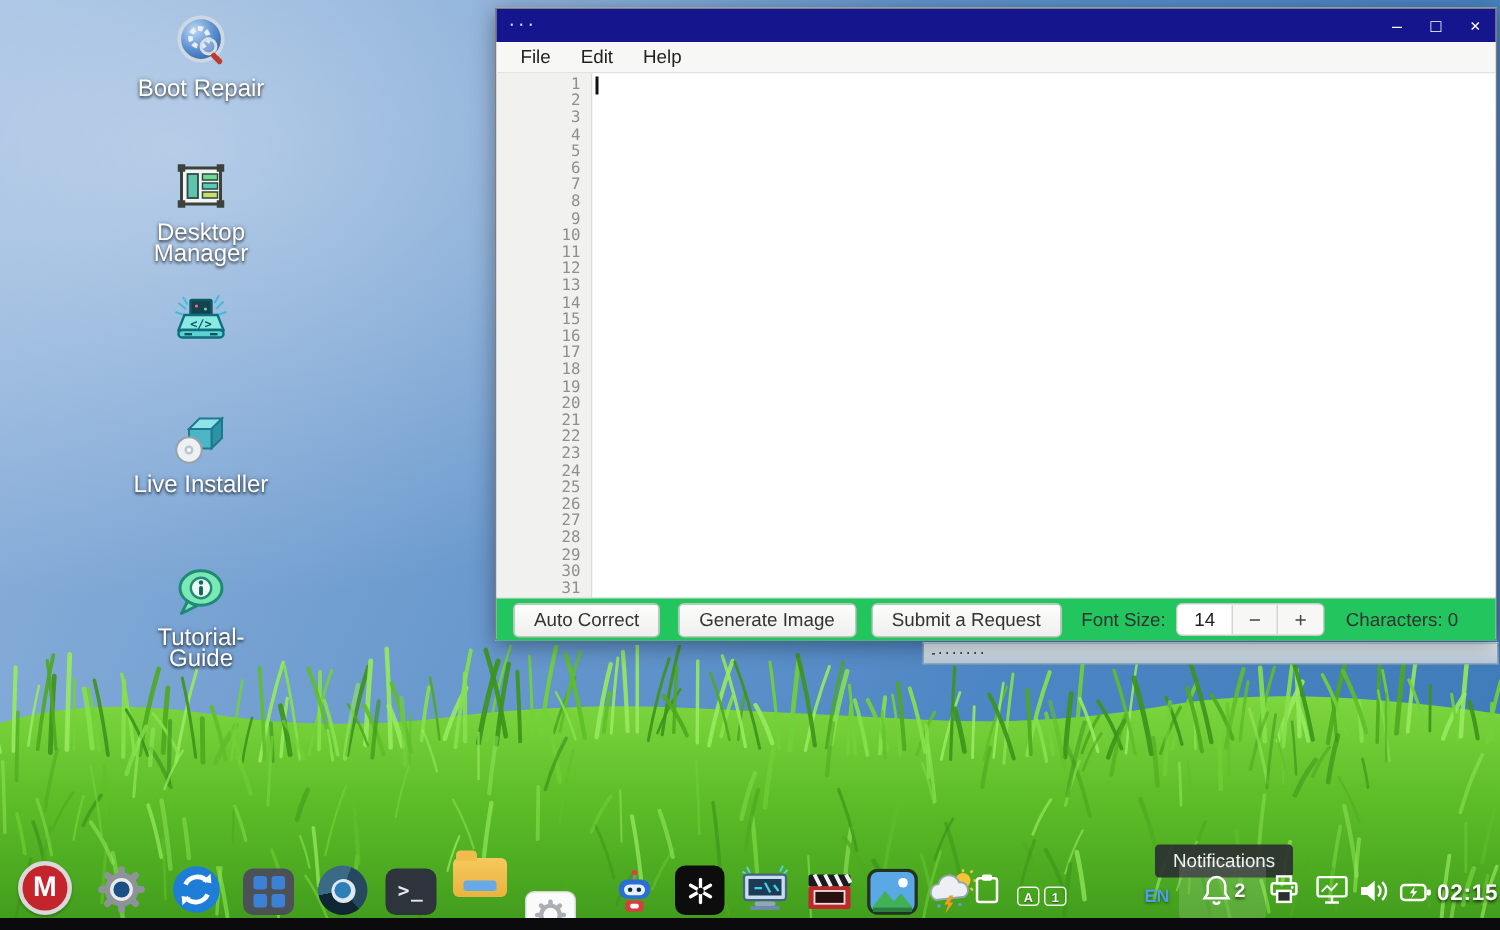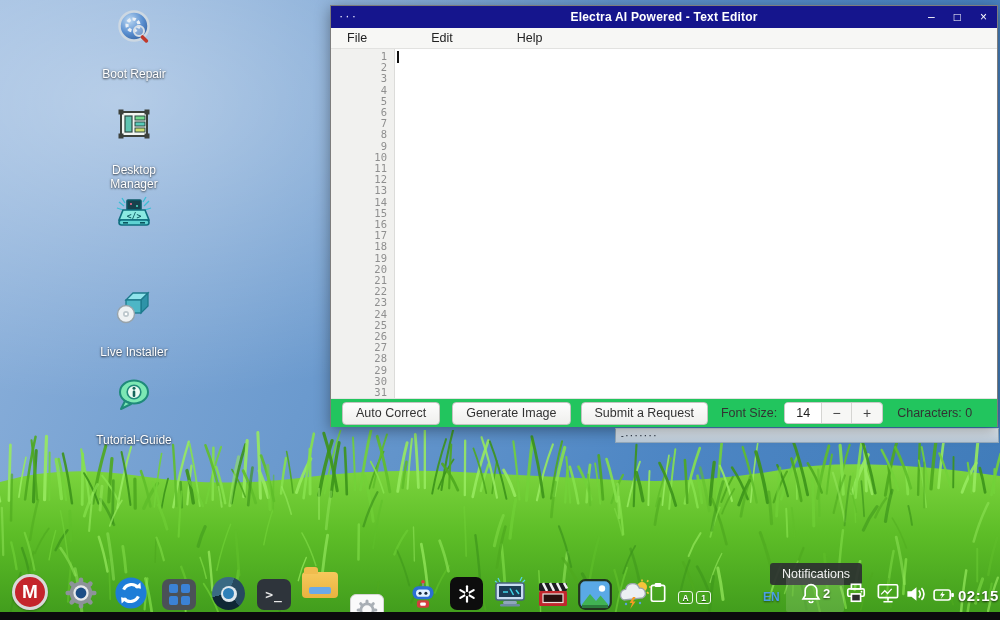--- a/index.html
+++ b/index.html
@@ -9,35 +9,35 @@
       radial-gradient(900px 520px at 12% 16%, rgba(255,255,255,.40), rgba(255,255,255,0) 58%),
       linear-gradient(115deg,#93b5dd 0%, #6b9ace 38%, #4d86c4 68%, #3e7ab8 100%);
   }
   
   #grass { position:absolute; left:0; bottom:0; width:1000px; height:190px; }
   #taskbar-strip { position:absolute; left:0; bottom:0; width:1000px; height:8px; background:#0b0b0d; }
 
   
   .desk-icon { position:absolute; left:88px; width:92px; text-align:center; cursor:default; }
   .desk-icon .glyph { display:inline-block; }
-  .desk-icon .cap { margin-top:15px; font-size:12px; color:#fff; line-height:14px;
+  .desk-icon .cap { margin-top:0; font-size:16px; color:#fff; line-height:14px;
     text-shadow:0 1px 2px rgba(0,0,0,.65), 0 0 3px rgba(0,0,0,.35); }
 
   
   #win { position:absolute; left:330px; top:5px; width:668px; height:422px; background:#fff;
     border:1px solid #7d7d7d; box-shadow:0 3px 14px rgba(0,0,0,.38); }
   #titlebar { height:22px; background:#15158d; color:#fff; position:relative;
     display:flex; align-items:center; justify-content:center; }
   #titlebar .title { font-size:12px; font-weight:bold; letter-spacing:.2px; }
   #overflow-dots { position:absolute; left:8px; top:0; height:22px; line-height:20px;
     font-size:13px; letter-spacing:2px; color:#e8e8ff; cursor:pointer; }
   #win-controls { position:absolute; right:10px; top:0; height:22px; display:flex; gap:19px; align-items:center; }
   #win-controls span { font-size:12px; line-height:12px; color:#fff; cursor:pointer; }
   #menubar { height:21px; background:#f7f7f5; border-bottom:1px solid #e2e2e0;
-    display:flex; align-items:center; padding-left:6px;gap:44px; }
+    display:flex; align-items:center; padding-left:6px; }
   #menubar .menu { font-size:12.5px; color:#222; padding:2px 10px; cursor:pointer; }
   #editor { display:flex; height:349px; }
   #gutter { width:64px; background:#f1f1ef; border-right:1px solid #dcdcda; text-align:right;
     padding:2px 7px 0 0; font-family:"DejaVu Sans Mono",monospace; font-size:10.5px;
     line-height:11.2px; color:#8f8f8f; overflow:hidden; }
   #textarea { position:relative; flex:1; background:#fff; cursor:text; }
   #caret { position:absolute; left:2px; top:2px; width:1.5px; height:12px; background:#111; }
   #ed-toolbar { height:29px; background:#22c55e; border-top:1px solid #e3e3e1;
     display:flex; align-items:center; padding-left:11px; font-size:12.5px; color:#333; }
   .btn { border:1px solid #c3c3c0; border-radius:4px; background:linear-gradient(#fdfdfd,#efefed);
@@ -448,21 +448,21 @@
       <circle cx="18" cy="8" r="1" fill="#ff6f91"></circle>
         <circle cx="24" cy="10" r="1" fill="#51e0c8"></circle>
       <path d="M10 14 h22 l4 10 h-30 z" fill="#8ae9e2" stroke="#0e6e7e" stroke-width="1.6"></path>
       <text x="21" y="22.5" font-size="8" font-weight="bold" text-anchor="middle" fill="#0a555f" font-family="DejaVu Sans Mono,monospace">&lt;/&gt;</text>
       <rect x="6" y="24" width="30" height="5" rx="2.5" fill="#5ed2d2" stroke="#0e6e7e" stroke-width="1.6"></rect>
       <rect x="10" y="26" width="5" height="1.6" fill="#0a555f"></rect>
         <rect x="27" y="26" width="5" height="1.6" fill="#0a555f"></rect>
     </svg>
   </div>
 
-  <div class="desk-icon" style="top:286px">
+  <div class="desk-icon" style="top:272px">
     <svg class="glyph" width="42" height="40" viewBox="0 0 42 40">
       <path d="M13 14 l7 -7 h15 l-7 7 z" fill="#8fe4ec" stroke="#1d7a8c" stroke-width="1.3"></path>
       <path d="M28 14 l7 -7 v13 l-7 7 z" fill="#2e93a8" stroke="#1d7a8c" stroke-width="1.3"></path>
       <rect x="13" y="14" width="15" height="13" fill="#4db6c6" stroke="#1d7a8c" stroke-width="1.3"></rect>
       <circle cx="13" cy="28" r="8.5" fill="#eef1f3" stroke="#97a3ab" stroke-width="1.4"></circle>
       <circle cx="13" cy="28" r="3" fill="#bcc6cc"></circle>
       <circle cx="13" cy="28" r="1.3" fill="#fff"></circle>
     </svg>
     <div class="cap">Live Installer</div>
   </div>
@@ -476,21 +476,20 @@
       <rect x="19.7" y="14.6" width="2.6" height="6.4" rx="1.2" fill="#14665a"></rect>
     </svg>
     <div class="cap">Tutorial-Guide</div>
   </div>
 
   <div id="bg-win">-·······</div>
 
   <div id="win">
     <div id="titlebar">
       <span id="overflow-dots">···</span>
-      <span class="title">Electra AI Powered - Text Editor</span>
       <span id="win-controls">
         <span>–</span>
         <span>□</span>
         <span>×</span>
       </span>
     </div>
     <div id="menubar">
       <span class="menu">File</span>
       <span class="menu">Edit</span>
       <span class="menu">Help</span>

